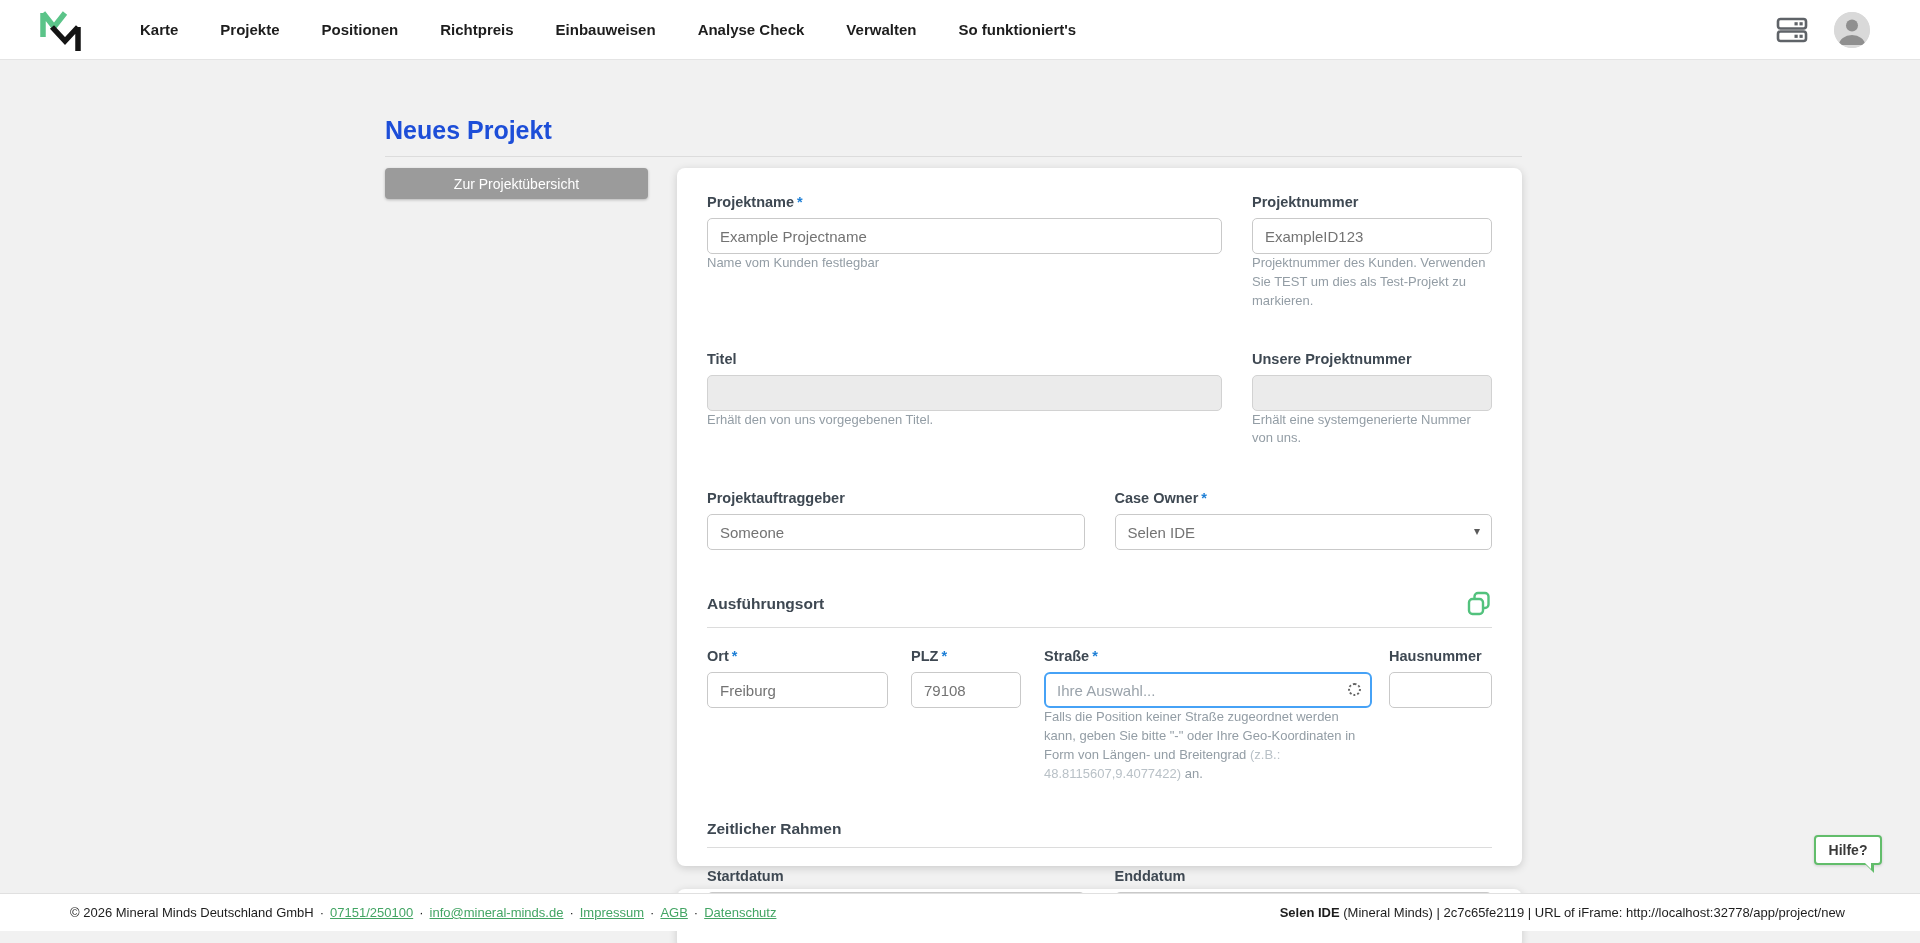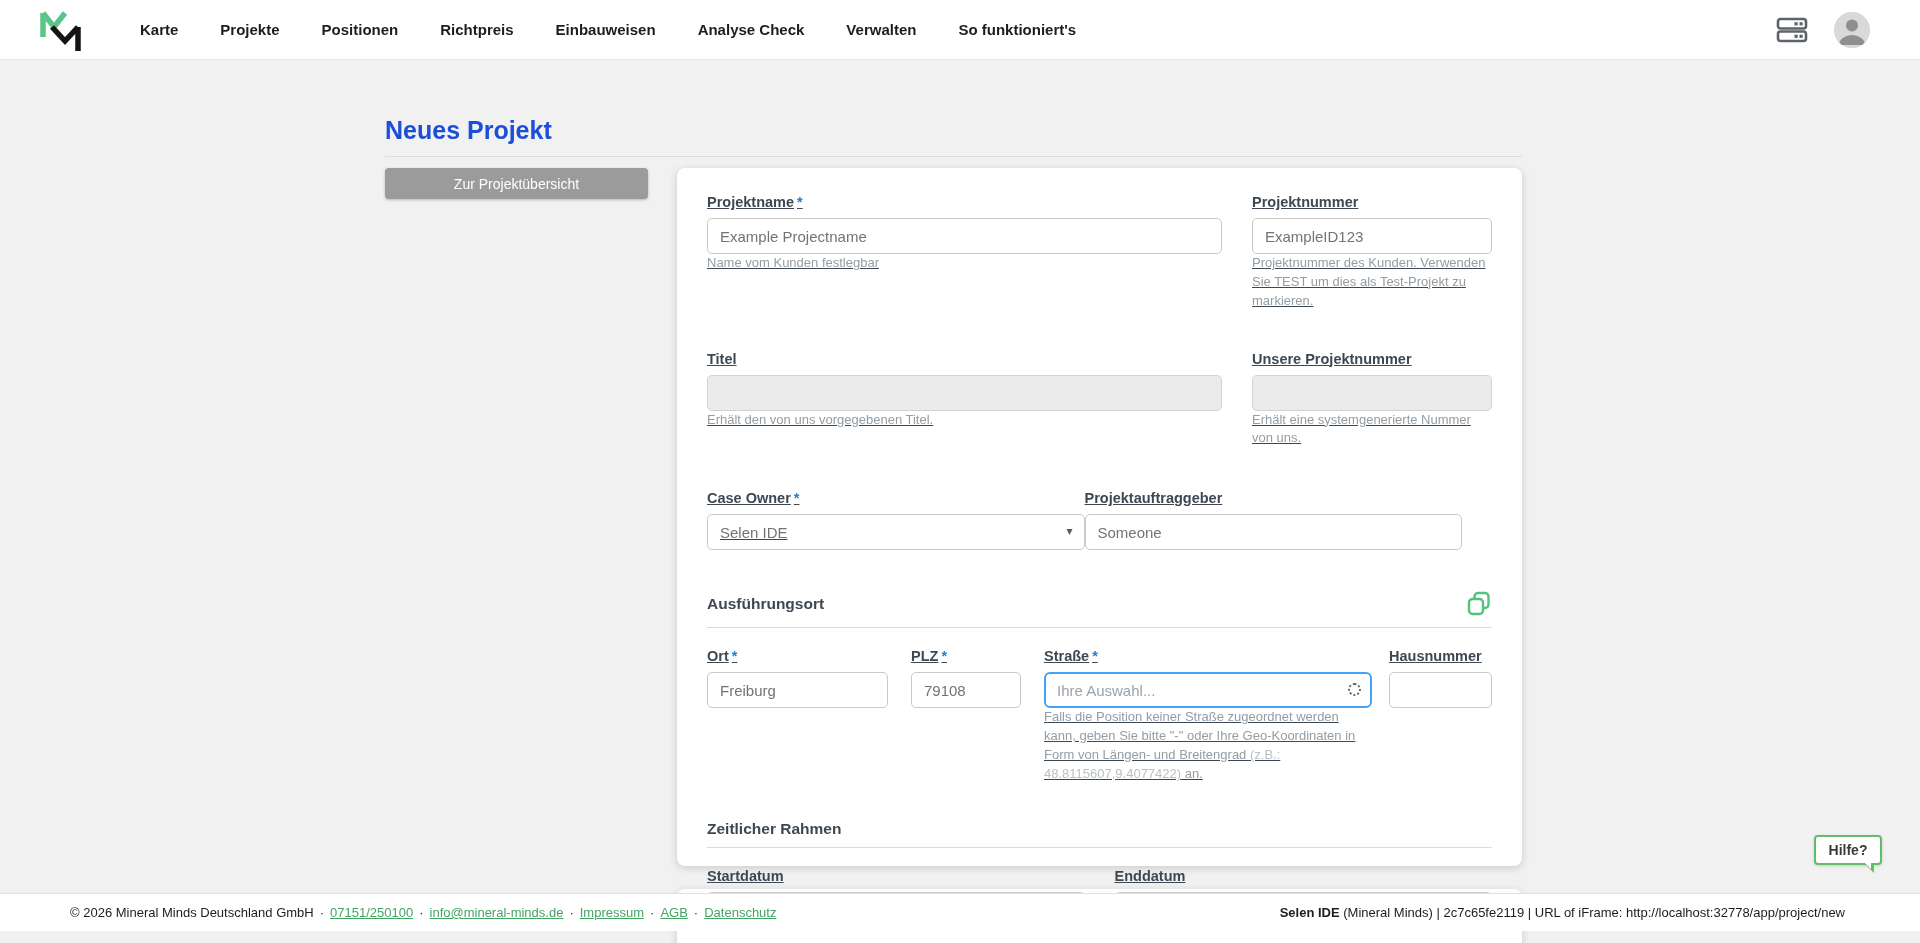--- a/index.html
+++ b/index.html
@@ -40,21 +40,21 @@
     position:absolute; left:677px; top:168px; width:845px; height:698px;
     background:#ffffff; border-radius:8px;
     box-shadow:0 2px 8px rgba(0,0,0,0.16);
     padding:24px 30px; z-index:5;
   }
   .card2 {
     position:absolute; left:677px; top:889px; width:845px; height:60px;
     background:#ffffff; border-radius:8px;
     box-shadow:0 2px 8px rgba(0,0,0,0.16); z-index:1;
   }
-  .row { display:flex;text-decoration:underline; }
+  .row { display:flex; }
   .field label { display:block; font-size:14.5px; font-weight:700; color:#3e4852; margin-bottom:8px; }
   .req { color:#1e7fd6; margin-left:3px; }
   .tfield {
     width:100%; height:36px; border:1px solid #c9c9c9; border-radius:5px;
     padding:0 12px; font-size:15px; color:#737373; background:#fff;
     font-family:"Liberation Sans", sans-serif; outline:none;
   }
   .tfield:disabled, .tfield.disabled { background:#ebebeb; border-color:#d2d2d2; }
   .tfield::placeholder { color:#9aa3ab; }
   .helper { font-size:13px; color:#939da5; line-height:1.45; }
@@ -189,30 +189,30 @@
       <div class="helper">Erhält den von uns vorgegebenen Titel.</div>
     </div>
     <div class="field w-b">
       <label>Unsere Projektnummer</label>
       <input class="tfield" type="text" disabled="" style="">
       <div class="helper">Erhält eine systemgenerierte Nummer von uns.</div>
     </div>
   </div>
 
   <div class="row row3">
+    <div class="field w-half gap30">
+      <label>Projektauftraggeber</label>
+      <input class="tfield" type="text" value="Someone" style="">
+    </div>
     <div class="field w-half">
       <label><span>Case Owner</span><span class="req">*</span></label>
       <div class="select-box">
         <div class="tfield">Selen IDE</div>
         <span class="caret">▾</span>
       </div>
-    </div>
-    <div class="field w-half gap30">
-      <label>Projektauftraggeber</label>
-      <input class="tfield" type="text" value="Someone" style="">
     </div>
   </div>
 
   <div class="section-head sec1">
     <span>Ausführungsort</span>
     <svg class="copy-icon" width="26" height="28" viewBox="0 0 26 28">
       <rect x="8.5" y="3" width="14" height="15" rx="3.5" fill="none" stroke="#52c27d" stroke-width="2.4"></rect>
       <rect x="3" y="9" width="14" height="15" rx="3.5" fill="#ffffff" stroke="#52c27d" stroke-width="2.4"></rect>
     </svg>
   </div>

